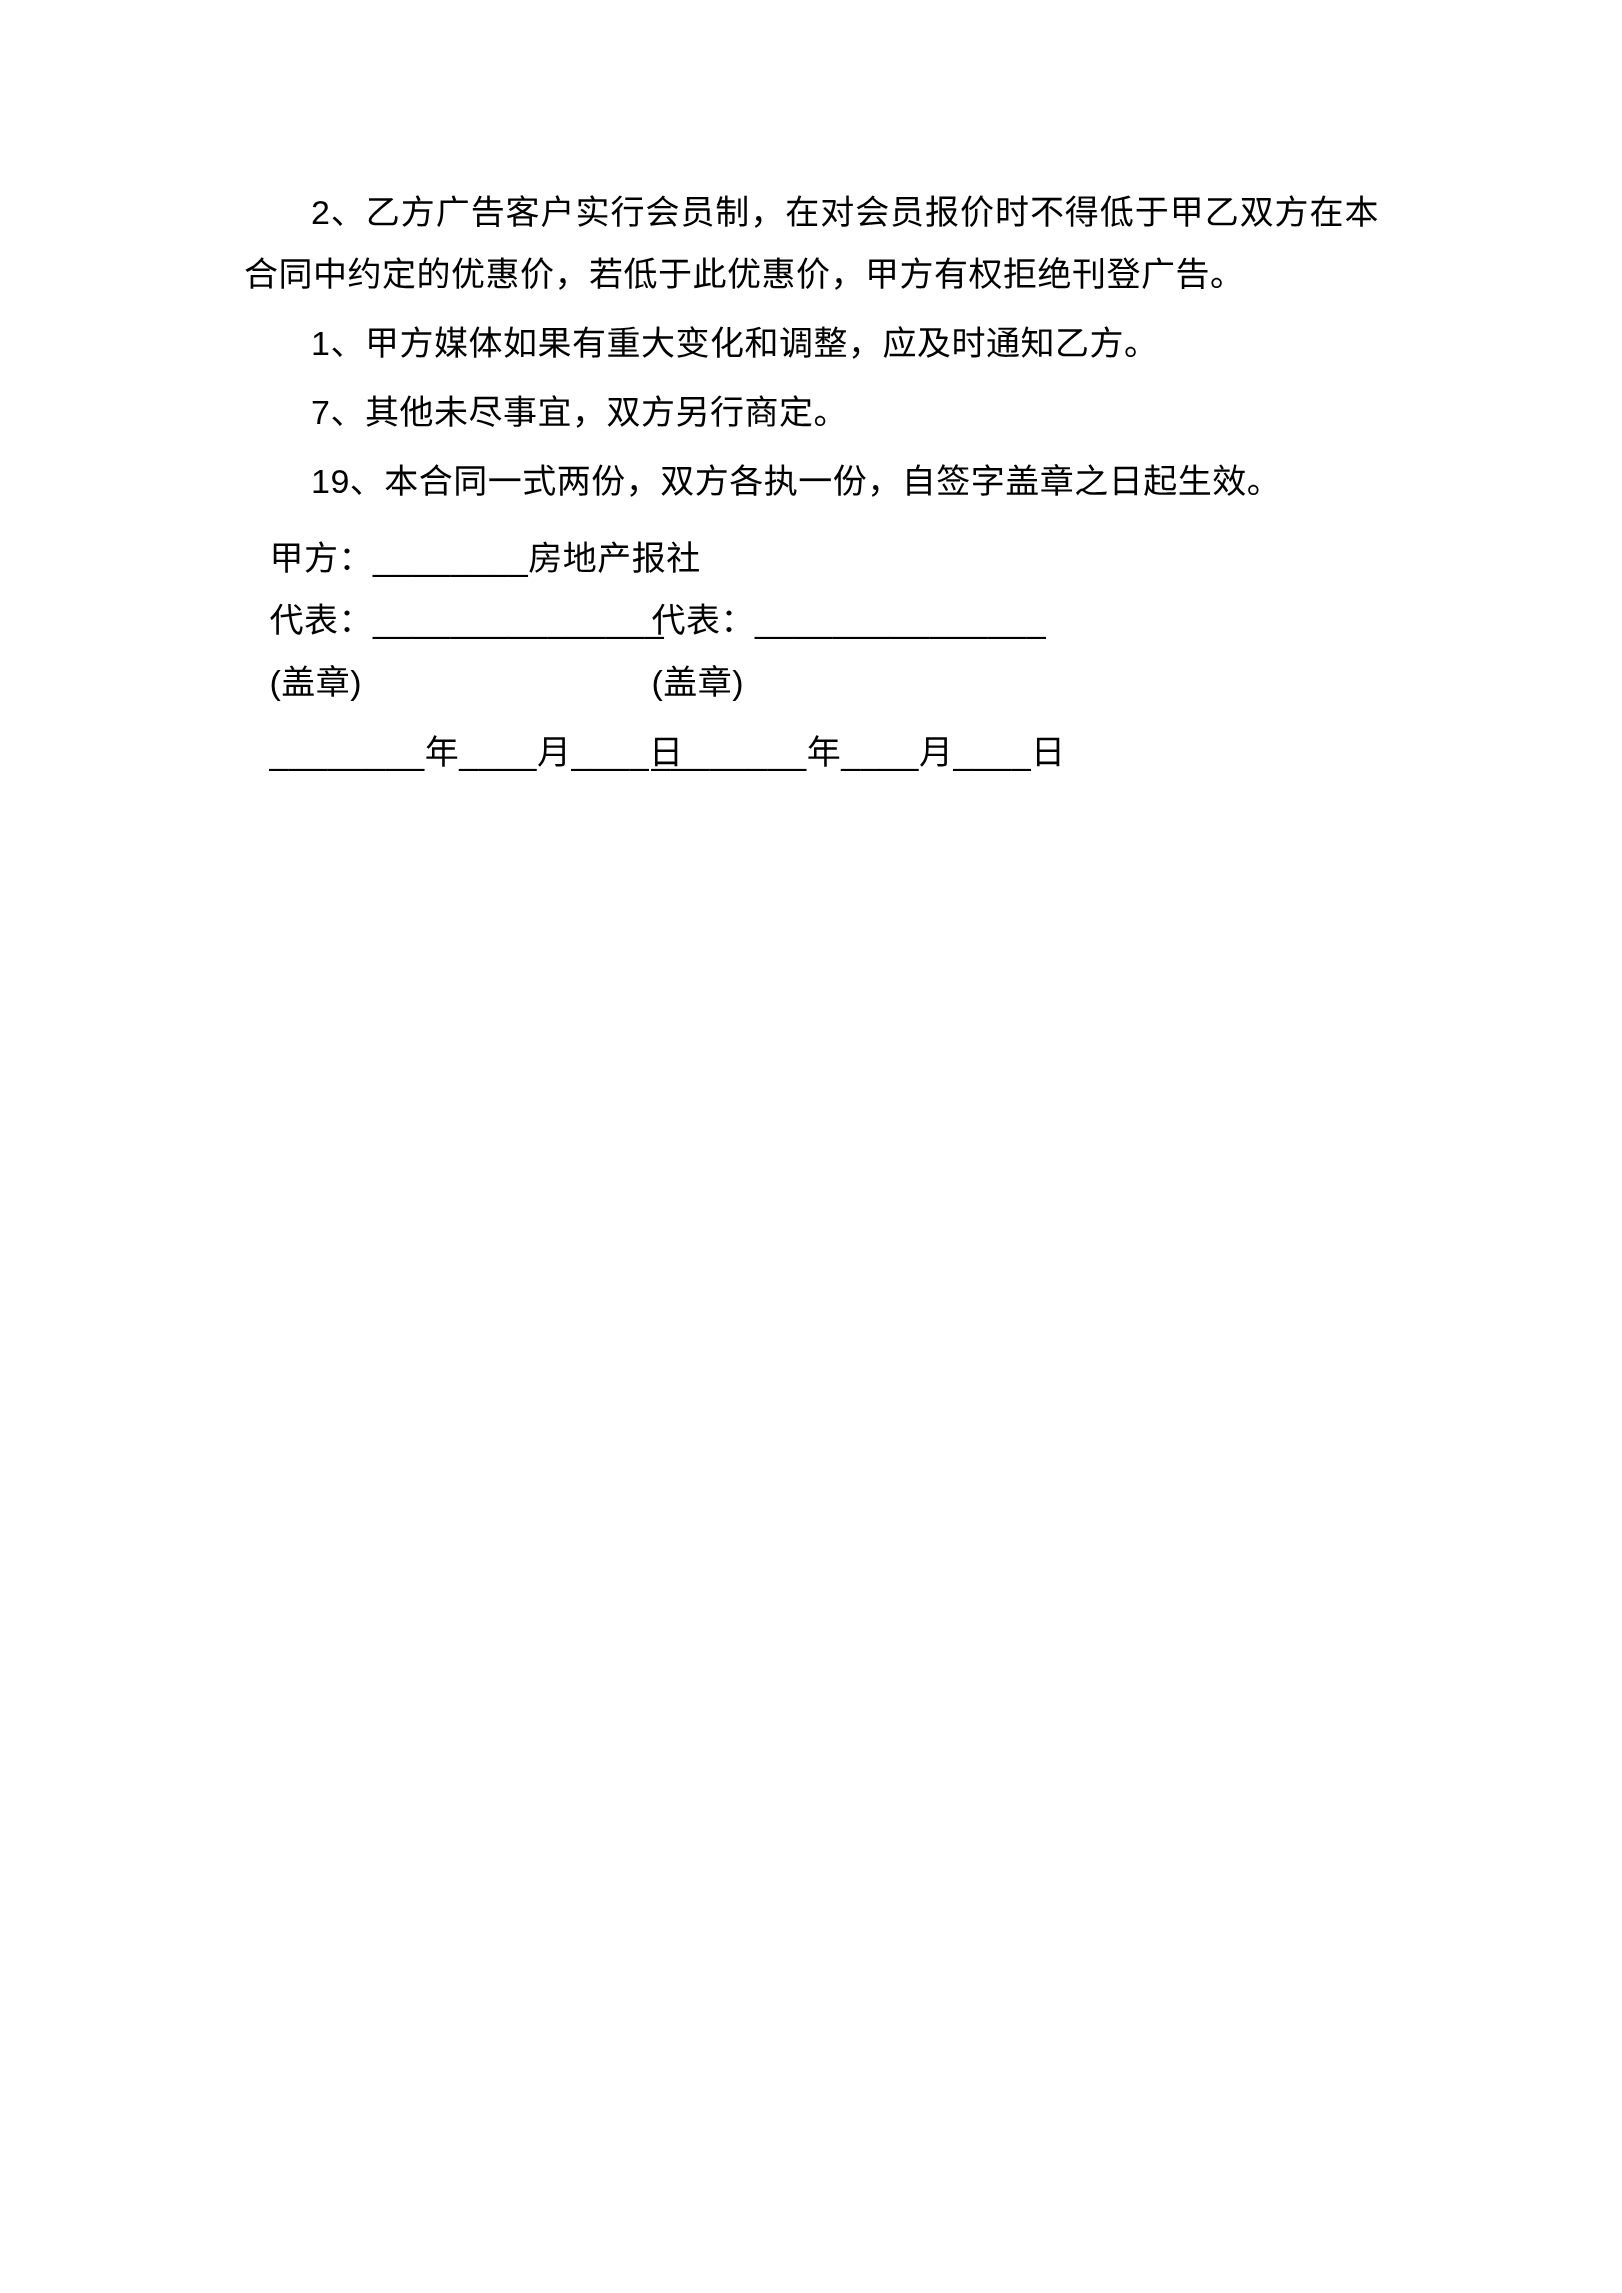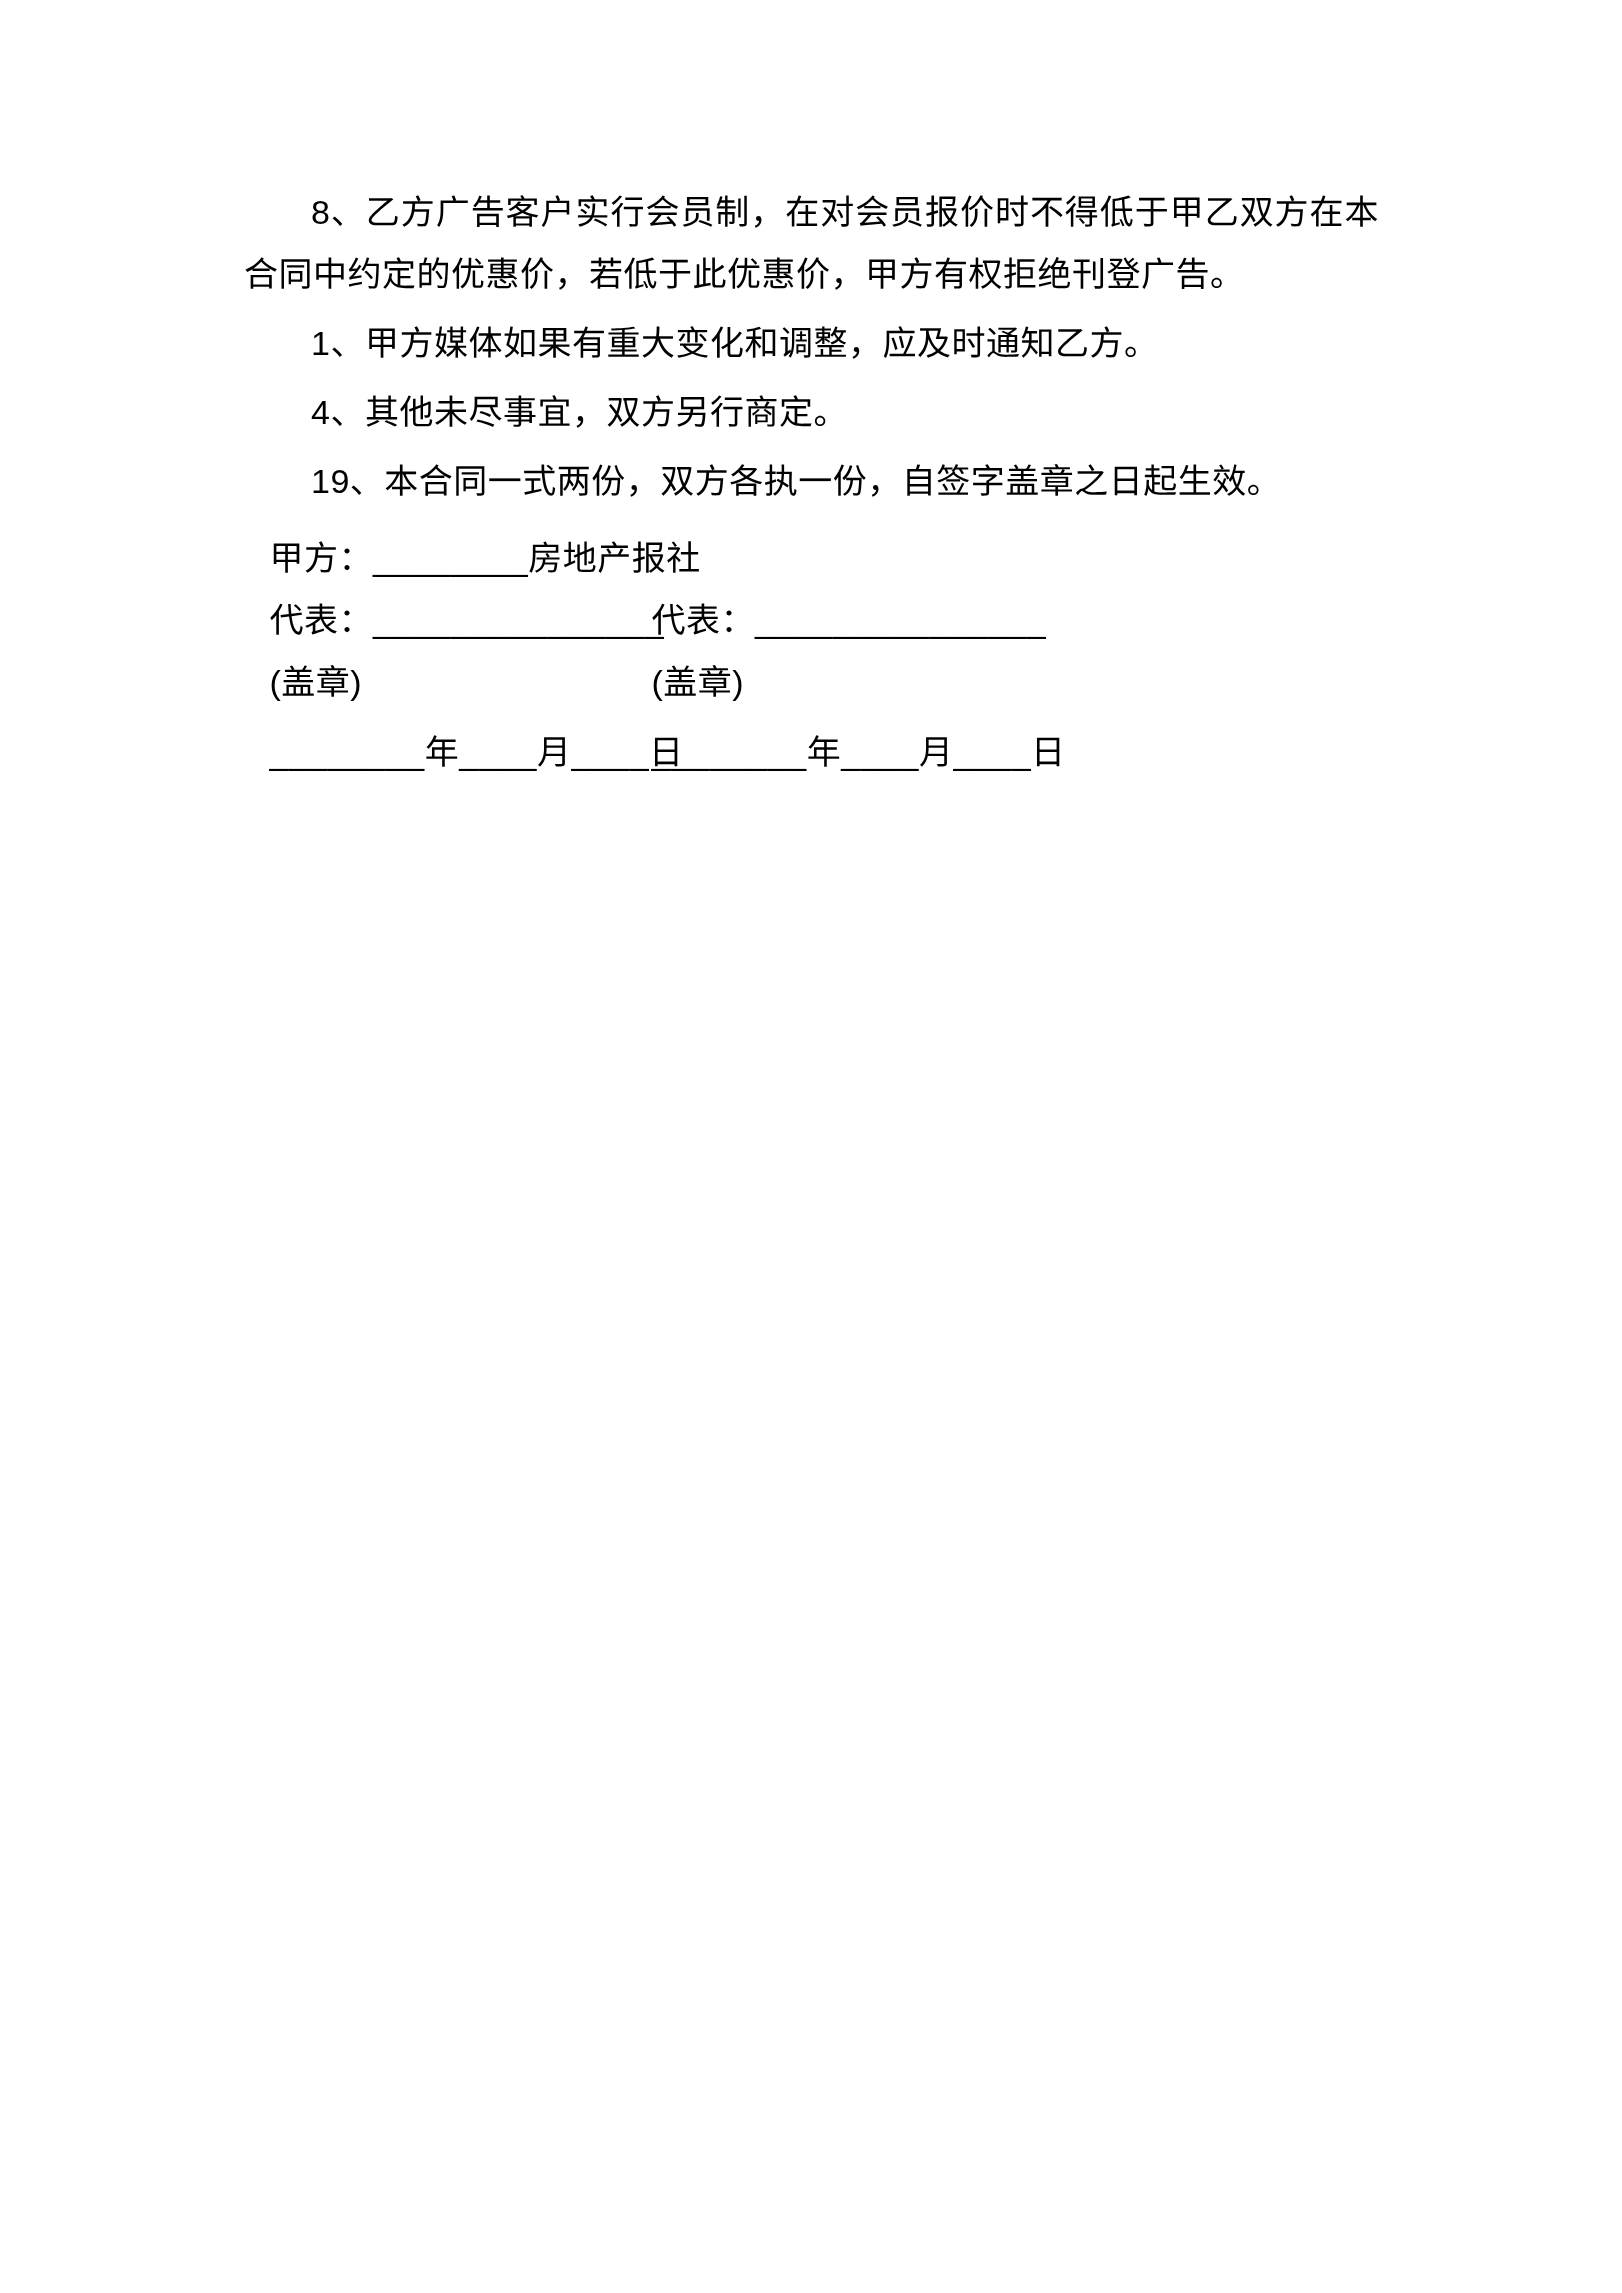--- a/index.html
+++ b/index.html
@@ -62,23 +62,23 @@
   .nowrap {
     white-space: nowrap;
   }
 </style>
 </head>
 <body>
 
 <div class="page">
   <div class="doc-body">
 
-    <p class="para">8、乙方广告客户实行会员制，在对会员报价时不得低于甲乙双方在本合同中约定的优惠价，若低于此优惠价，甲方有权拒绝刊登广告。</p>
+    <p class="para">2、乙方广告客户实行会员制，在对会员报价时不得低于甲乙双方在本合同中约定的优惠价，若低于此优惠价，甲方有权拒绝刊登广告。</p>
     <p class="para">1、甲方媒体如果有重大变化和调整，应及时通知乙方。</p>
-    <p class="para">4、其他未尽事宜，双方另行商定。</p>
+    <p class="para">7、其他未尽事宜，双方另行商定。</p>
     <p class="para tight">19、本合同一式两份，双方各执一份，自签字盖章之日起生效。</p>
 
     <div class="signature-block">
 
       <div class="sig-row indent-sig">
         <span class="sig-col-a nowrap">甲方：________房地产报社</span>
       </div>
 
       <div class="sig-row indent-sig">
         <span class="sig-col-a nowrap">代表：_______________</span>

